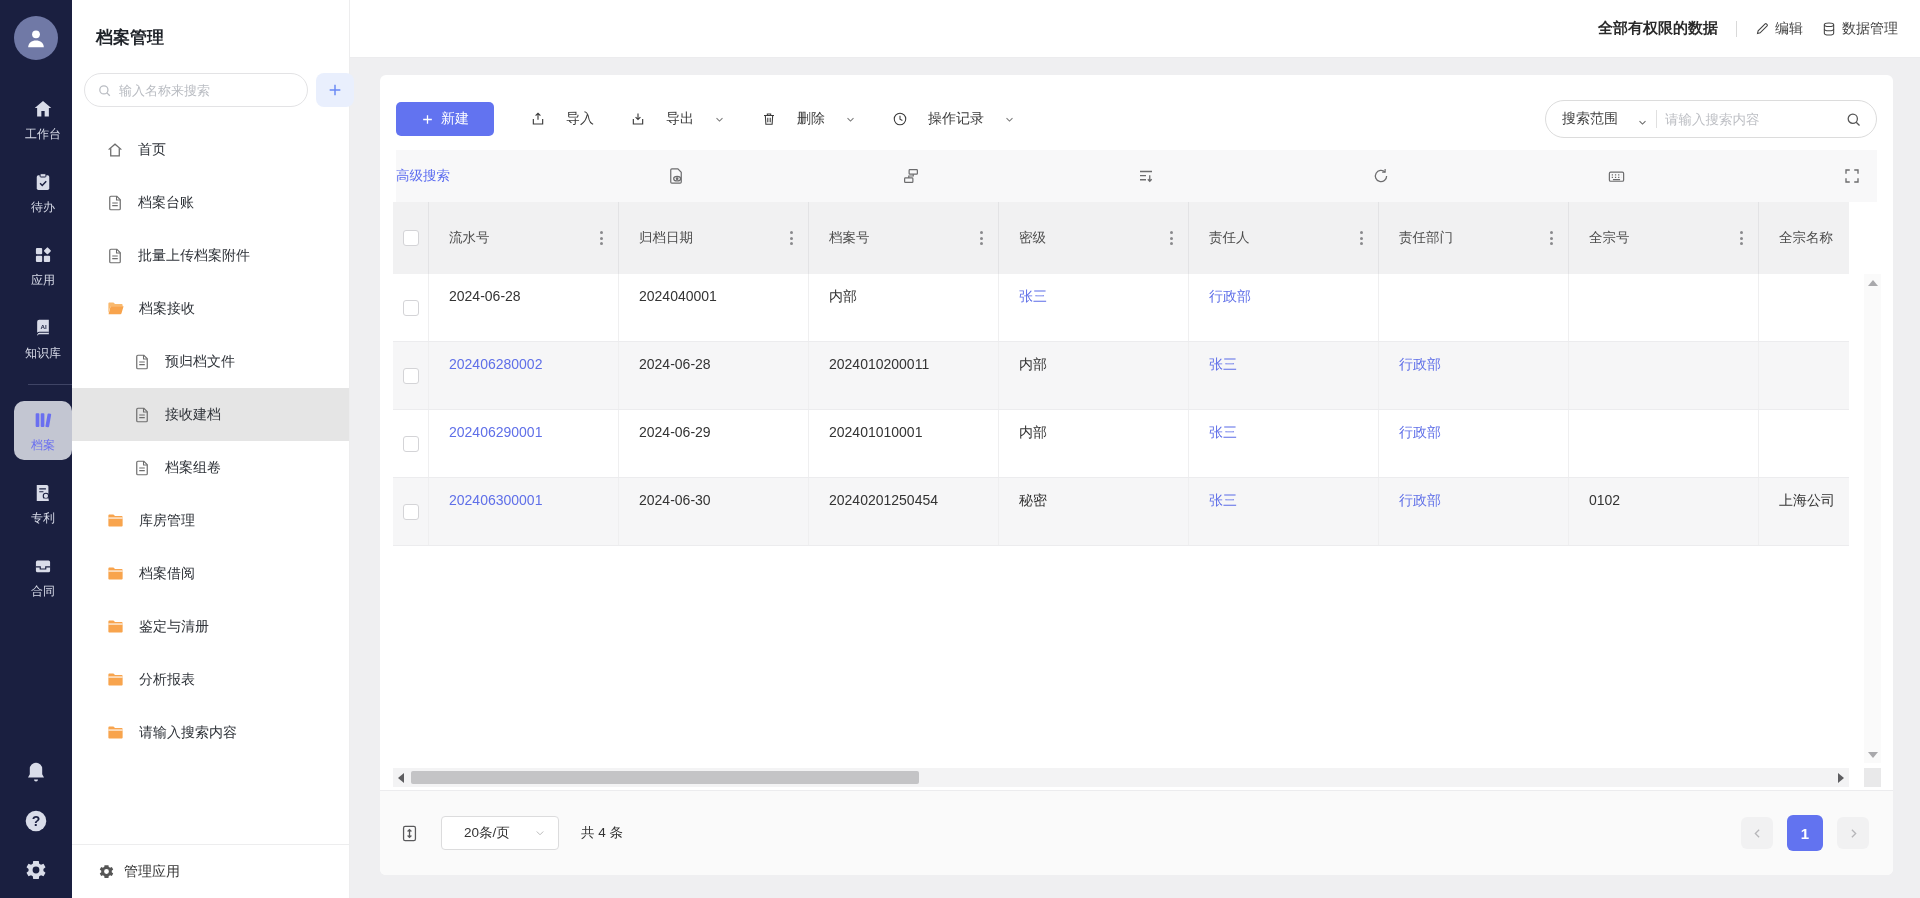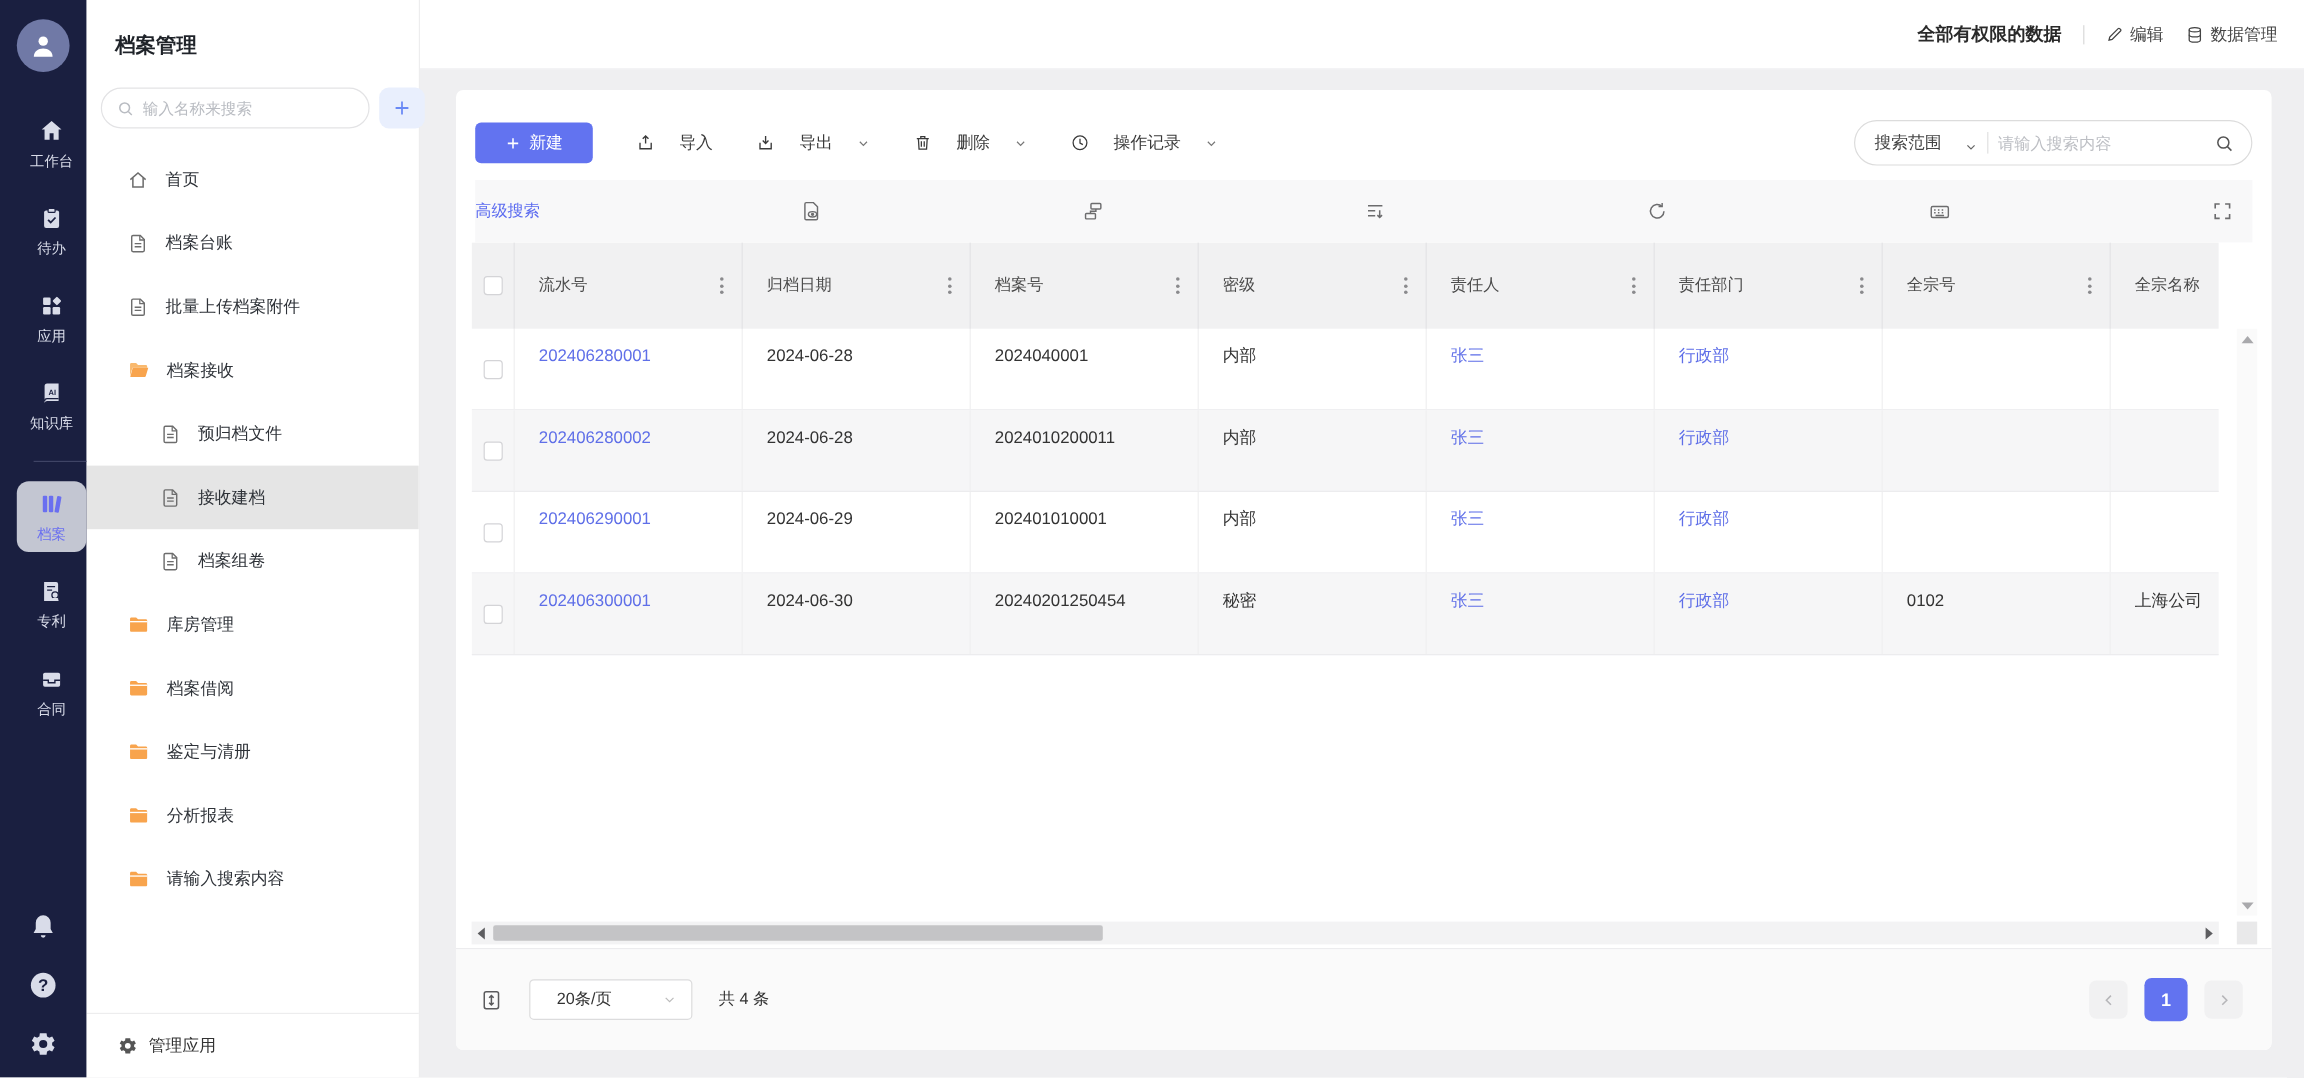--- a/index.html
+++ b/index.html
@@ -78,21 +78,21 @@
   .hscroll { position:absolute; left:13px; right:44px; bottom:88px; height:19px; background:#f3f3f4; display:flex; align-items:center; }
   .hs-arr { width:16px; height:19px; display:flex; align-items:center; justify-content:center; cursor:pointer; flex:none; }
   .tri-left { width:0; height:0; border-top:5px solid transparent; border-bottom:5px solid transparent; border-right:6px solid #5d5d60; }
   .tri-right { width:0; height:0; border-top:5px solid transparent; border-bottom:5px solid transparent; border-left:6px solid #5d5d60; }
   .hs-thumb { margin-left:2px; width:508px; height:13px; background:#c4c4c6; border-radius:2px; cursor:grab; }
   .scroll-corner { position:absolute; right:12px; bottom:88px; width:17px; height:19px; background:#e9e9ea; }
 
   
   .card-footer { position:absolute; left:0; right:0; bottom:0; height:85px; background:#fafafa; border-top:1px solid #ececee; border-radius:0 0 6px 6px; display:flex; align-items:center; padding:0 24px 0 20px; }
   .pg-expander { color:#5a5a5c; cursor:pointer; }
-  .pg-size { margin-left:22px; width:136px; height:34px; border:1px solid #dcdcdd; border-radius:4px; background:#fff; display:flex; align-items:center; justify-content:space-between; padding:0 12px 0 22px; font-size:13.5px; color:#333; cursor:pointer; }
+  .pg-size { margin-left:22px; width:118px; height:34px; border:1px solid #dcdcdd; border-radius:4px; background:#fff; display:flex; align-items:center; justify-content:space-between; padding:0 12px 0 22px; font-size:13.5px; color:#333; cursor:pointer; }
   .pg-total { margin-left:22px; font-size:13.5px; color:#333; }
   .pg-right { margin-left:auto; display:flex; align-items:center; gap:14px; }
   .pg-nav { width:32px; height:32px; border-radius:6px; background:#f1f1f2; display:flex; align-items:center; justify-content:center; color:#b6b6b9; cursor:pointer; }
   .pg-page { width:36px; height:36px; border-radius:6px; background:#6273f0; color:#fff; font-size:15px; font-weight:bold; display:flex; align-items:center; justify-content:center; cursor:pointer; }
 
   .chev { flex:none; }
 </style>
 </head>
 <body>
 
@@ -551,23 +551,20 @@
           </div>
         <div class="t-hcell t-last">
             <span>全宗名称</span>
           </div>
       </div>
 
       <div class="t-row">
         <div class="t-cb">
             <input type="checkbox" class="cbx" style="">
           </div>
-        <div class="t-cell">
-            <span class="t-link">202406280001</span>
-          </div>
         <div class="t-cell">2024-06-28</div>
         <div class="t-cell">2024040001</div>
         <div class="t-cell">内部</div>
         <div class="t-cell">
             <span class="t-link">张三</span>
           </div>
         <div class="t-cell">
             <span class="t-link">行政部</span>
           </div>
         <div class="t-cell"></div>

